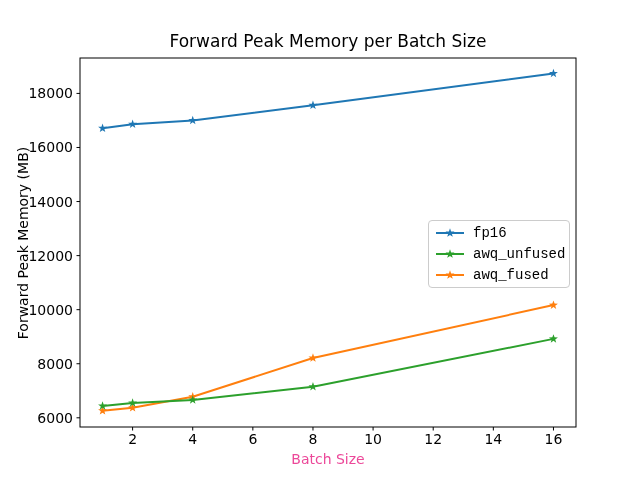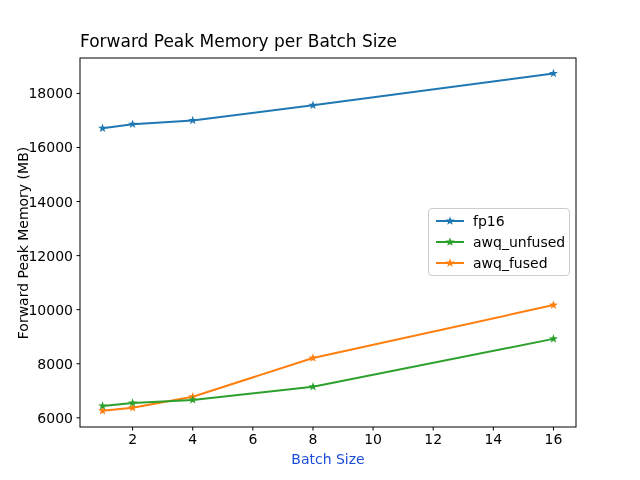--- a/index.html
+++ b/index.html
@@ -19,58 +19,60 @@
   .figure svg.plot {
     position: absolute;
     left: 0;
     top: 0;
   }
   .chart-title {
     position: absolute;
     left: 80px;
     top: 31px;
     width: 496px;
+    text-align: center;
     font-size: 17px;
     line-height: 20px;
     color: #000000;
     white-space: nowrap;
   }
   .x-label {
     position: absolute;
     left: 80px;
     top: 451px;
     width: 496px;
     text-align: center;
     font-size: 14px;
     line-height: 16px;
-    color: #1d4ed8;
+    color: #ec4899;
   }
   .y-label {
     position: absolute;
     left: -162px;
     top: 235px;
     width: 369px;
     height: 16px;
     text-align: center;
     font-size: 14px;
     line-height: 16px;
     transform: rotate(-90deg);
     color: #000000;
     white-space: nowrap;
   }
   .legend {
     position: absolute;
     left: 428px;
-    top: 208px;
+    top: 220px;
     width: 142px;
     box-sizing: border-box;
     background: rgba(255, 255, 255, 0.85);
     border: 1px solid #cccccc;
     border-radius: 4px;
     padding: 1px 8px 1px 6px;
+    font-family: Liberation Mono, monospace;
   }
   .legend-row {
     display: flex;
     align-items: center;
     height: 21.3px;
   }
   .legend-row svg {
     flex: 0 0 auto;
     margin-right: 8px;
   }

